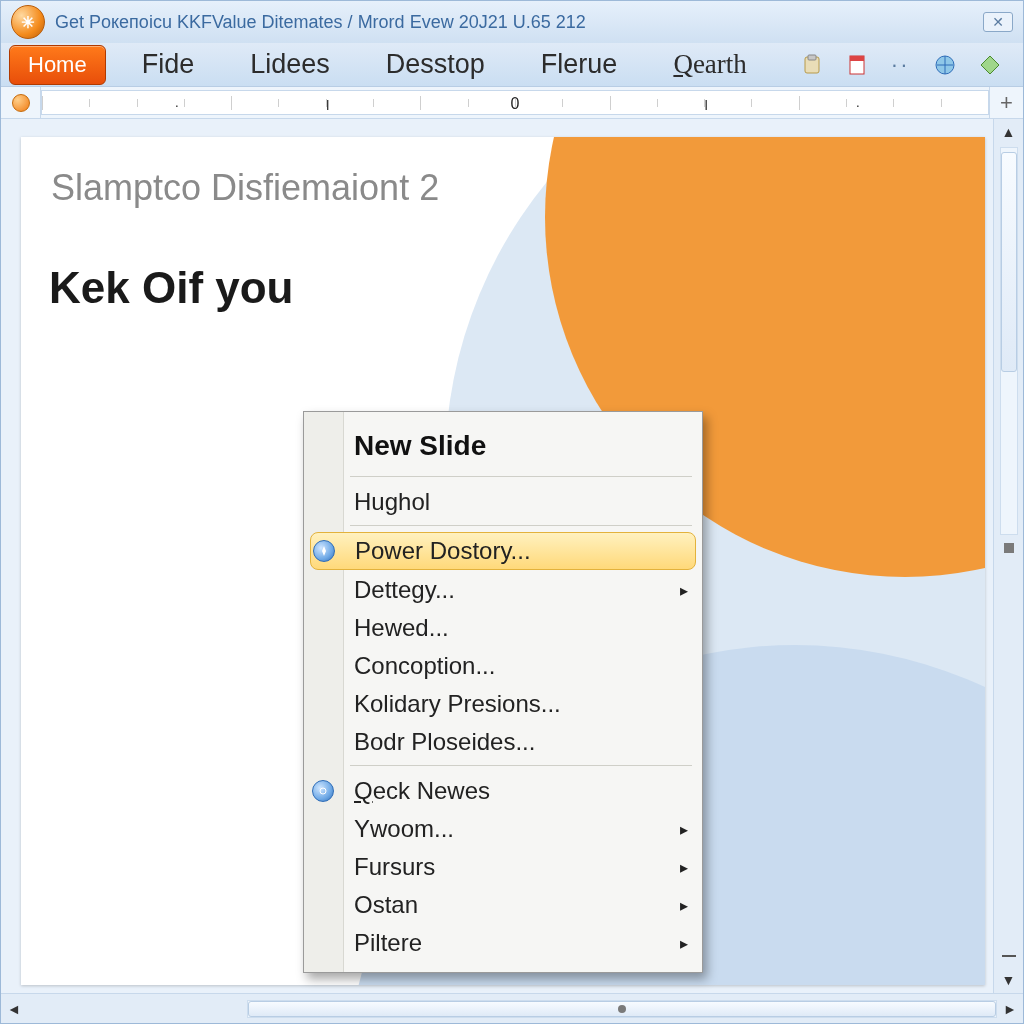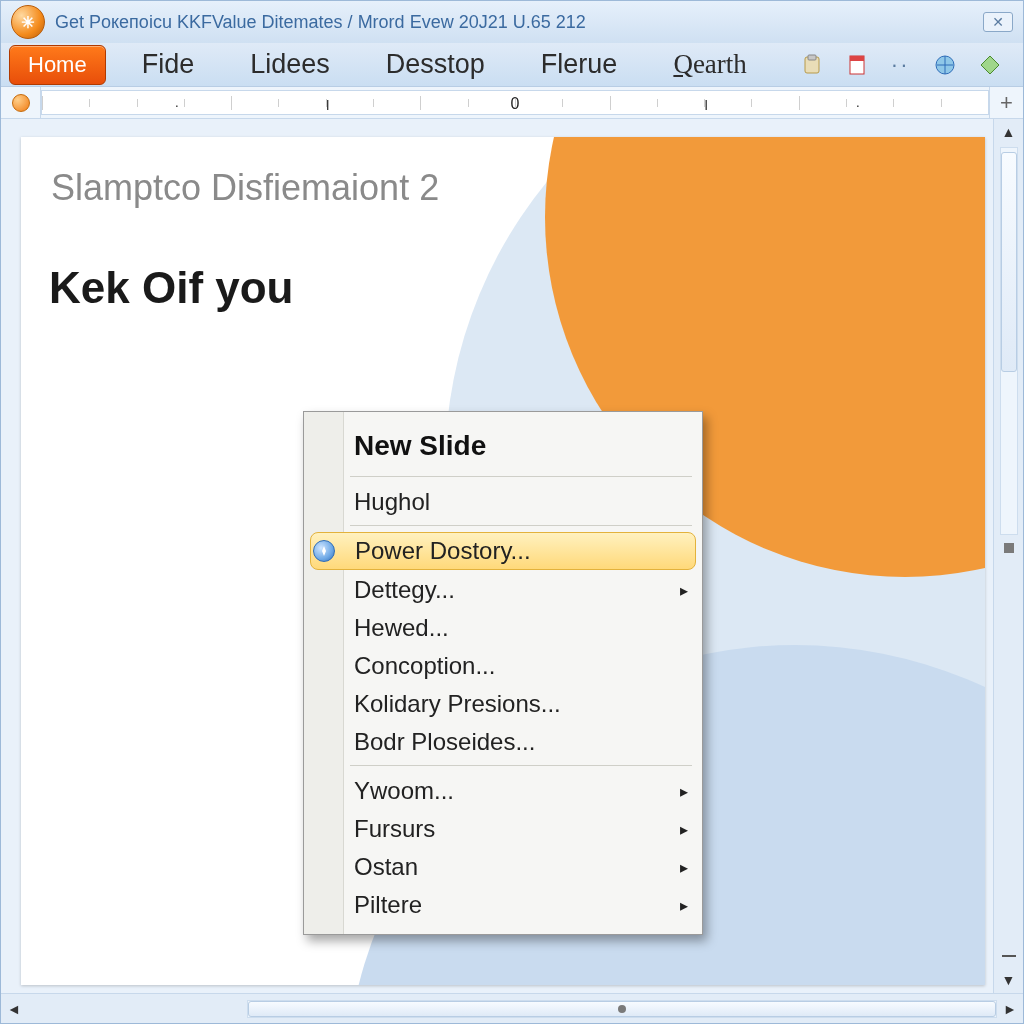--- a/index.html
+++ b/index.html
@@ -417,20 +417,30 @@
         <div class="cm-item">
           <span>Kolidary Presions...</span>
         </div>
         <div class="cm-item">
           <span>Bodr Ploseides...</span>
         </div>
 
         <div class="cm-sep"></div>
 
         <div class="cm-item">
+          <span class="icon">
+              <span class="blue-circle-icon">
+                <svg width="12" height="12">
+                  <circle cx="6" cy="6" r="3" fill="none" stroke="#fff"></circle>
+                </svg>
+              </span>
+            </span>
+          <span><span style="text-decoration:underline">Q</span>eck Newes</span>
+        </div>
+        <div class="cm-item">
           <span>Ywoom...</span>
           <span class="sub">▸</span>
         </div>
         <div class="cm-item">
           <span>Fursurs</span>
           <span class="sub">▸</span>
         </div>
         <div class="cm-item">
           <span>Ostan</span>
           <span class="sub">▸</span>

